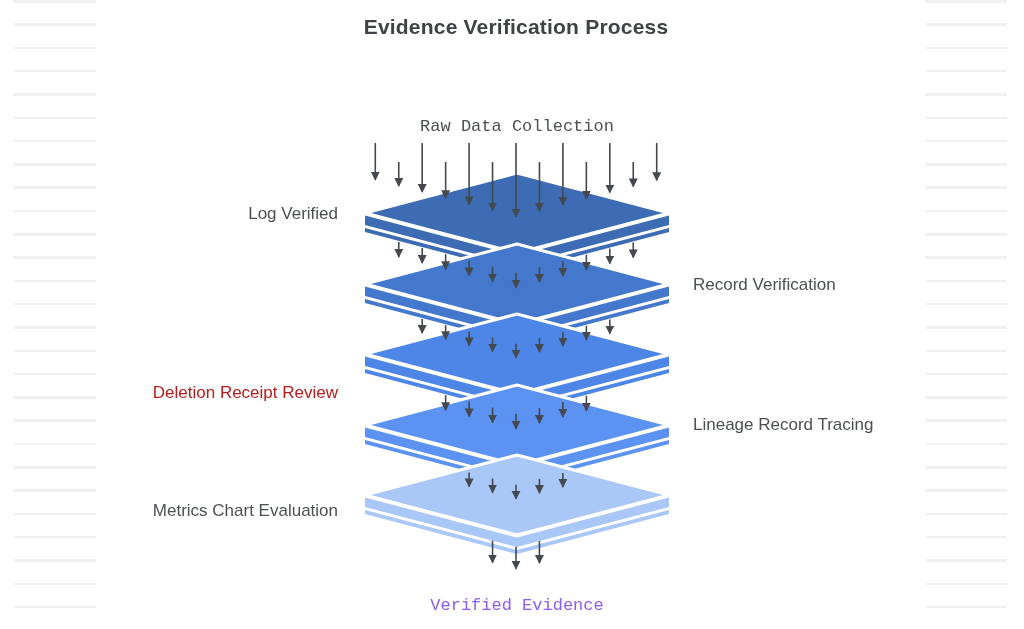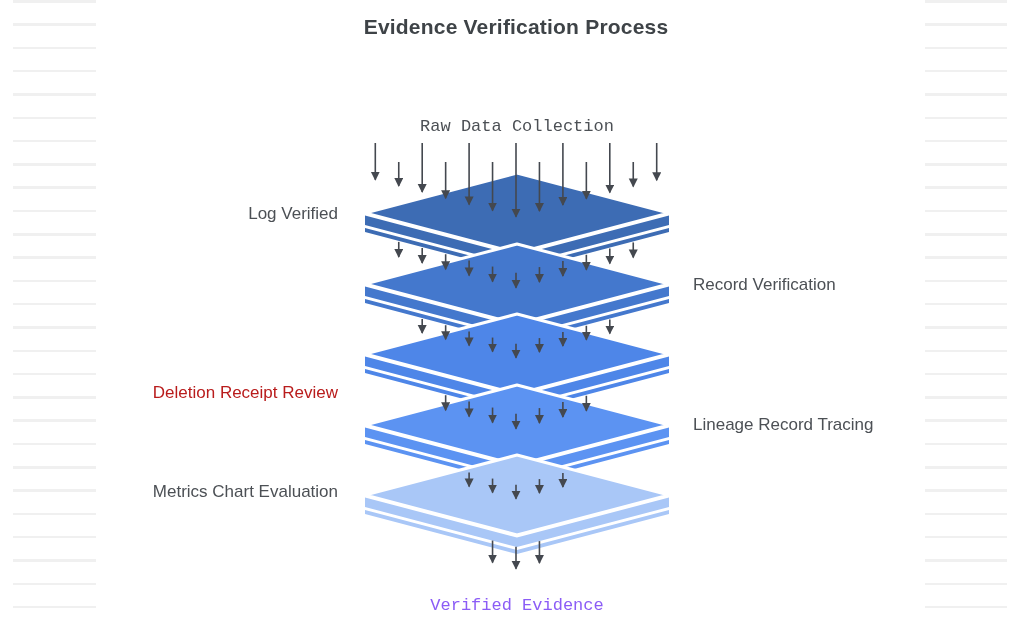--- a/index.html
+++ b/index.html
@@ -108,16 +108,16 @@
     </svg>
 
   <div class="title" style="color: rgb(62, 67, 71);">Evidence Verification Process</div>
 
   <div class="flow-label center-label" style="top: 116px; color: rgb(76, 80, 85);">Raw Data Collection</div>
 
   <div class="flow-label label-left" style="top: 203px; color: rgb(76, 80, 85);">Log Verified</div>
   <div class="flow-label label-right" style="top: 274px; color: rgb(76, 80, 85);">Record Verification</div>
   <div class="flow-label label-left" style="top: 343px; color: #b91c1c; margin-top: 39px;">Deletion Receipt Review</div>
   <div class="flow-label label-right" style="top: 414px; color: rgb(76, 80, 85);">Lineage Record Tracing</div>
-  <div class="flow-label label-left" style="top: 481px; color: rgb(76, 80, 85);">Metrics Chart Evaluation</div>
+  <div class="flow-label label-left" style="top: 500px; color: rgb(76, 80, 85);">Metrics Chart Evaluation</div>
 
   <div class="flow-label center-label" style="top: 595px; color: #8b5cf6;">Verified Evidence</div>
 </div>
 
 </body></html>

